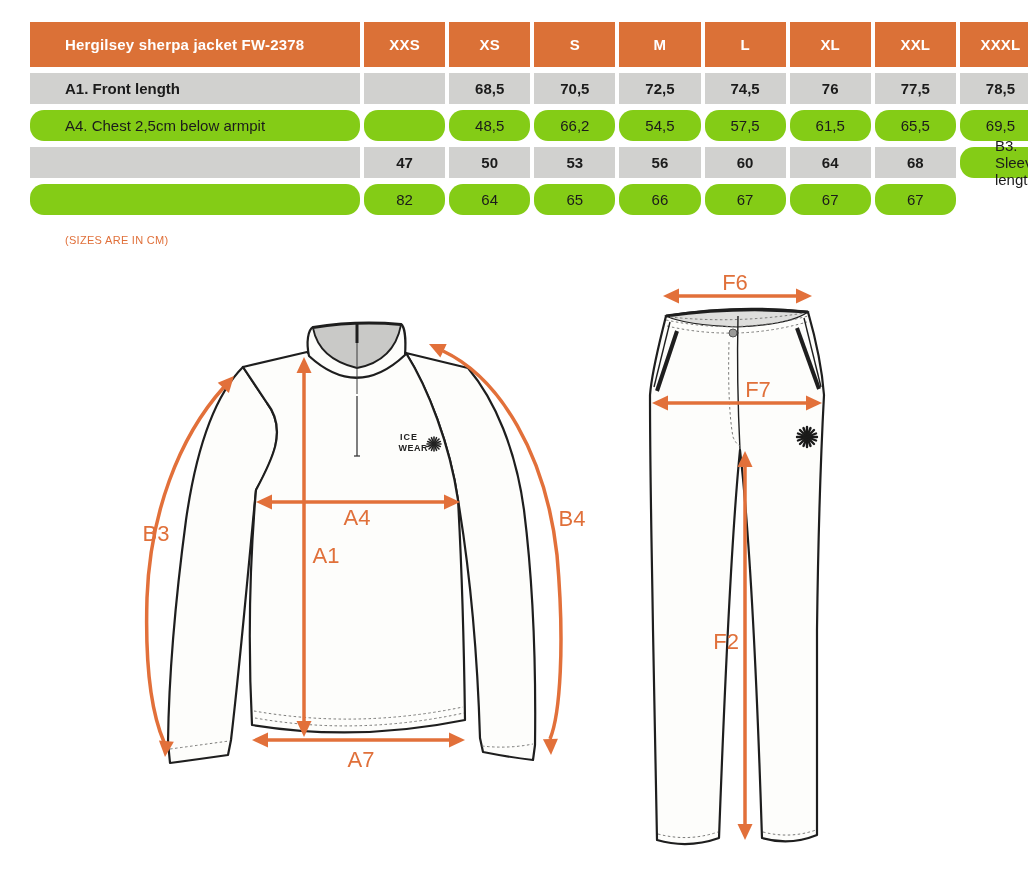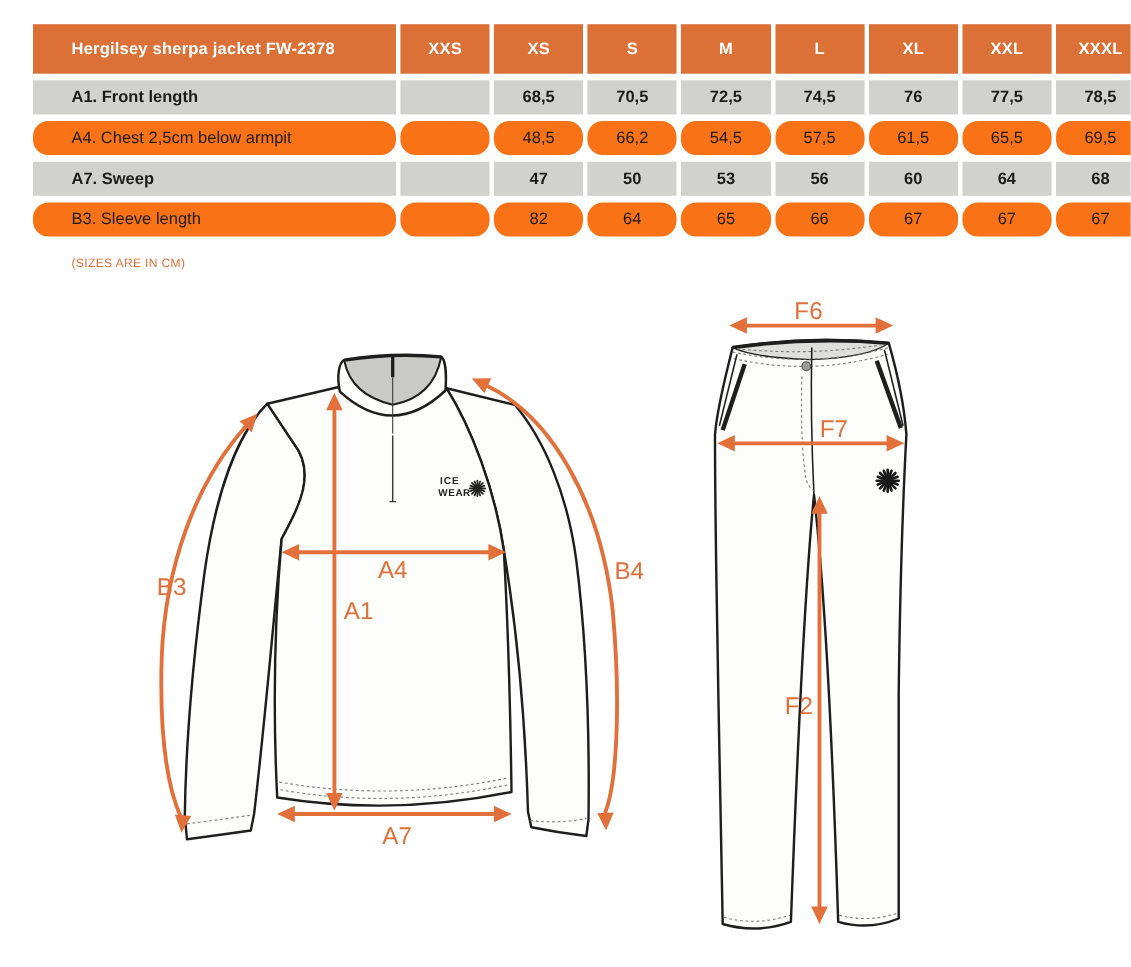--- a/index.html
+++ b/index.html
@@ -8,21 +8,21 @@
   
   .size-table{position:absolute;left:30px;top:22px;width:1011px;
               display:grid;grid-template-columns:330px repeat(8,1fr);
               column-gap:4px;row-gap:6px;}
   .size-table .cell{display:flex;align-items:center;justify-content:center;
                     font-size:15px;color:#1b1b1b;}
   .size-table .head{background:#DB7137;color:#ffffff;font-weight:bold;height:45px;
                     letter-spacing:.2px;}
   .size-table .name{justify-content:flex-start;padding-left:35px;}
   .size-table .row-dark{background:#D1D1CF;height:31px;font-weight:bold;}
-  .size-table .row-light{background:#f97316;height:31px;border-radius:14px;}
+  .size-table .row-light{background:#84cc16;height:31px;border-radius:14px;}
   .note{position:absolute;left:65px;top:234px;font-size:11px;color:#E0703A;
         letter-spacing:.3px;}
   svg text{font-family:"Liberation Sans", sans-serif;}
   .mlabel{font-size:22px;fill:#E0703A;}
   .garment{fill:#FDFDFB;stroke:#1e1e1e;stroke-width:2.2;stroke-linejoin:round;}
   .seam{fill:none;stroke:#1e1e1e;stroke-width:1.4;}
   .stitch{fill:none;stroke:#7a7a78;stroke-width:1;stroke-dasharray:2.5 2.5;}
   .arrow{fill:none;stroke:#E2703A;stroke-width:3.5;}
   .ahead{fill:#E2703A;stroke:none;}
 </style>
@@ -56,21 +56,20 @@
     <div class="cell row-light name">A4. Chest 2,5cm below armpit</div>
     <div class="cell row-light"></div>
     <div class="cell row-light">48,5</div>
     <div class="cell row-light">66,2</div>
     <div class="cell row-light">54,5</div>
     <div class="cell row-light">57,5</div>
     <div class="cell row-light">61,5</div>
     <div class="cell row-light">65,5</div>
     <div class="cell row-light">69,5</div>
 
-    <div class="cell row-dark name">A7. Sweep</div>
     <div class="cell row-dark"></div>
     <div class="cell row-dark">47</div>
     <div class="cell row-dark">50</div>
     <div class="cell row-dark">53</div>
     <div class="cell row-dark">56</div>
     <div class="cell row-dark">60</div>
     <div class="cell row-dark">64</div>
     <div class="cell row-dark">68</div>
 
     <div class="cell row-light name">B3. Sleeve length</div>

